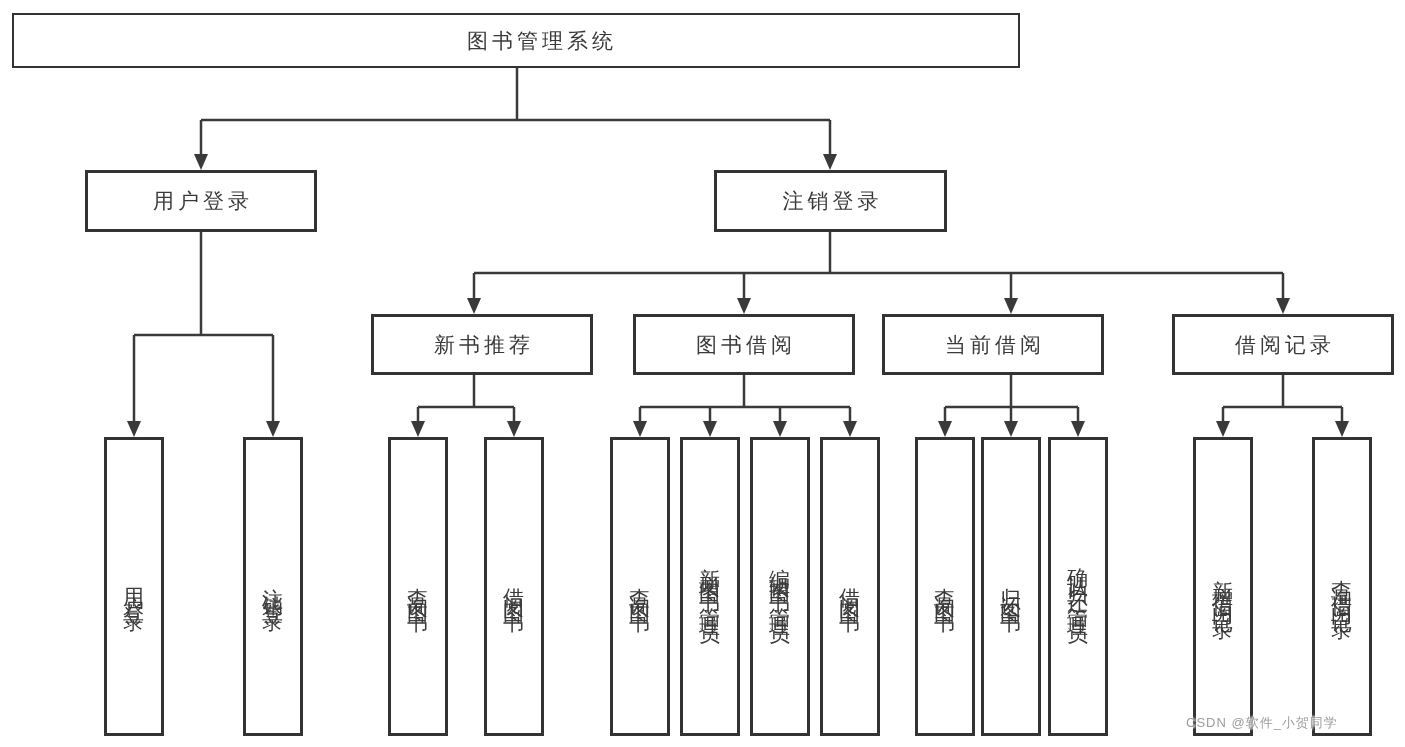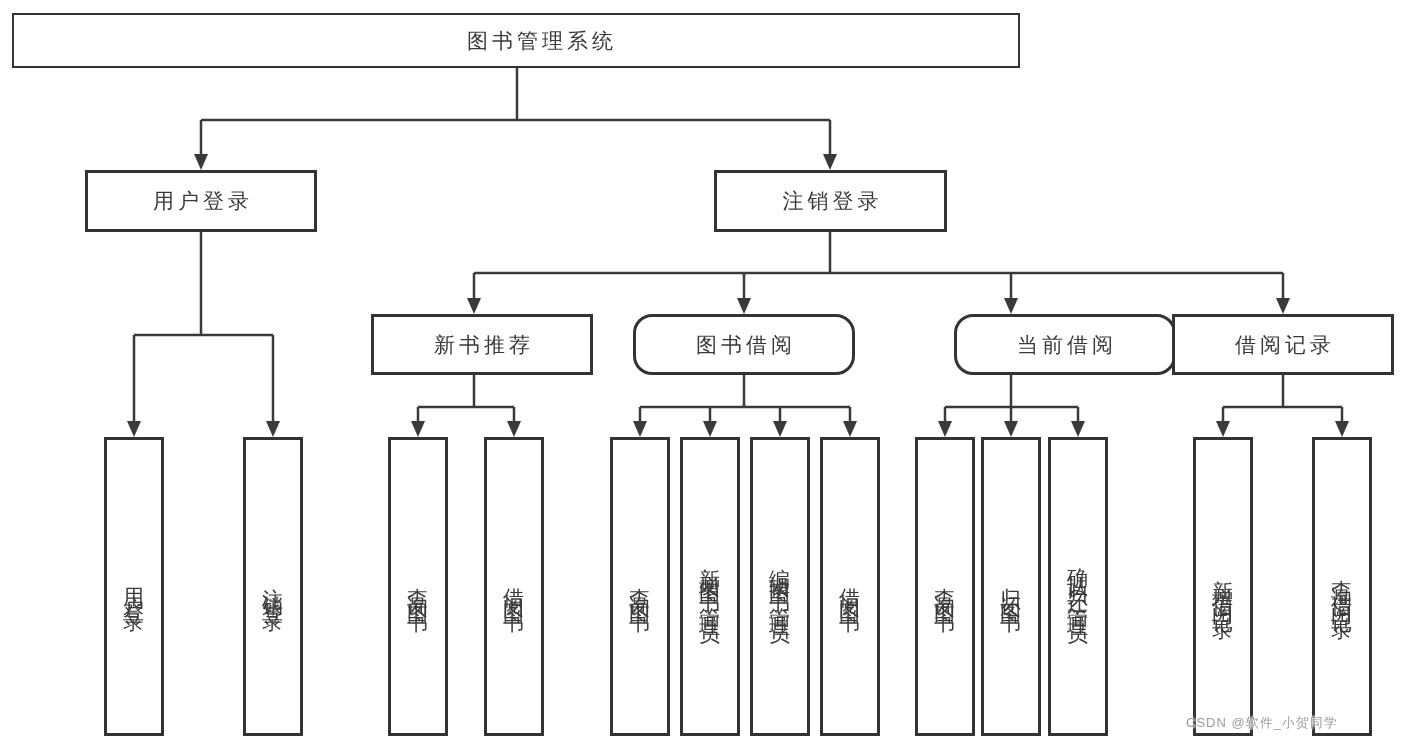--- a/index.html
+++ b/index.html
@@ -162,24 +162,24 @@
   <div class="box" style="left:85px; top:170px; width:232px; height:62px;">
     <span class="h-label">用户登录</span>
   </div>
   <div class="box" style="left:714px; top:170px; width:233px; height:62px;">
     <span class="h-label">注销登录</span>
   </div>
 
   <div class="box" style="left:363px; top:314px; width:222px; height:61px;margin-left:8px;">
     <span class="h-label">新书推荐</span>
   </div>
-  <div class="box" style="left:633px; top:314px; width:222px; height:61px;border-radius:19px;">
+  <div class="box" style="left:633px; top:314px; width:222px; height:61px;">
     <span class="h-label">图书借阅</span>
   </div>
-  <div class="box" style="left:954px; top:314px; width:222px; height:61px;border-radius:19px;">
+  <div class="box" style="left:882px; top:314px; width:222px; height:61px;">
     <span class="h-label">当前借阅</span>
   </div>
   <div class="box" style="left:1172px; top:314px; width:222px; height:61px;">
     <span class="h-label">借阅记录</span>
   </div>
 
   <div class="box v-box" style="left:104px; top:437px; width:60px; height:299px;">
     <span class="v-label">用户登录</span>
   </div>
   <div class="box v-box" style="left:243px; top:437px; width:60px; height:299px;">

